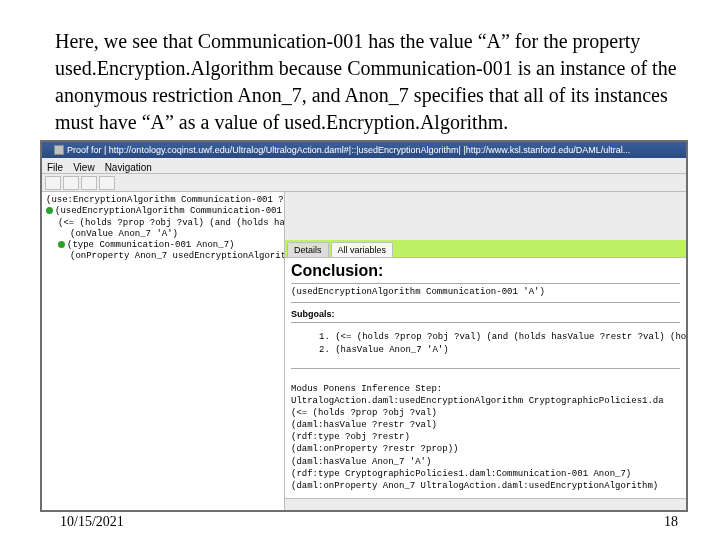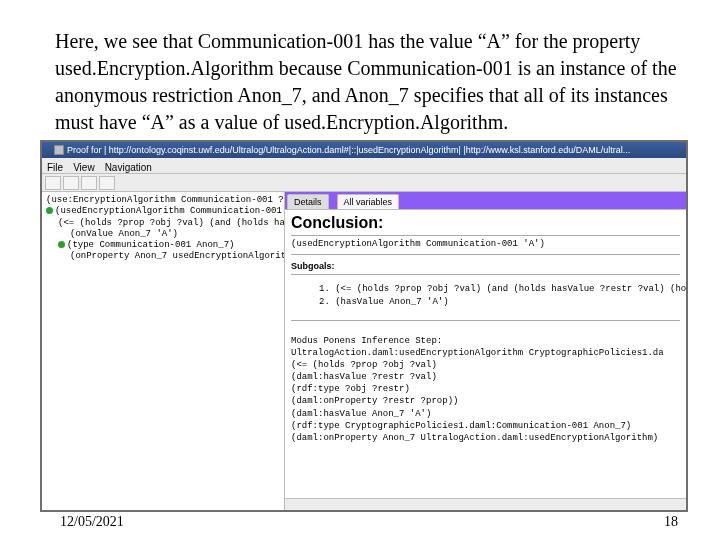--- a/index.html
+++ b/index.html
@@ -105,23 +105,24 @@
     display: flex;
     flex-direction: column;
     background: #ececec;
     min-width: 0;
   }
   .tabs {
     height: 18px;
     display: flex;
     align-items: flex-end;
     padding: 2px 2px 0 2px;
-    gap: 8px;
-    background: #8b5cf6;
+    gap: 2px;
+    background: #bef264;
     border-bottom: 1px solid #bdbdbd;
+    margin-top: 48px;
   }
   .tab {
     padding: 2px 6px;
     border: 1px solid #bdbdbd;
     border-bottom: none;
     background: #ddd;
     font-size: 9px;
     border-radius: 2px 2px 0 0;
   }
   .tab.active {
@@ -249,14 +250,14 @@
           <div>(daml:hasValue Anon_7 'A')</div>
           <div>(rdf:type CryptographicPolicies1.daml:Communication-001 Anon_7)</div>
           <div>(daml:onProperty Anon_7 UltralogAction.daml:usedEncryptionAlgorithm)</div>
         </div>
         <div class="status"></div>
       </div>
     </div>
   </div>
 </div>
 
-<div class="footer-date">12/05/2021</div>
+<div class="footer-date">10/15/2021</div>
 <div class="footer-page">18</div>
 
 </body></html>

